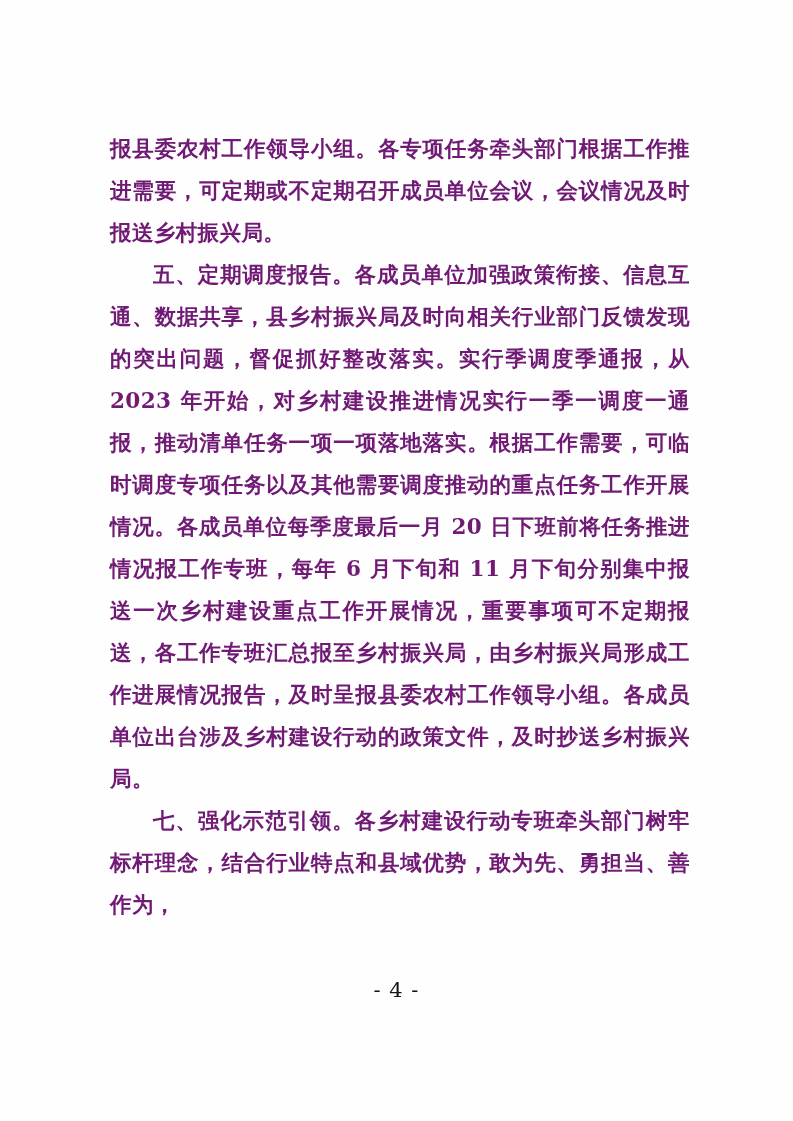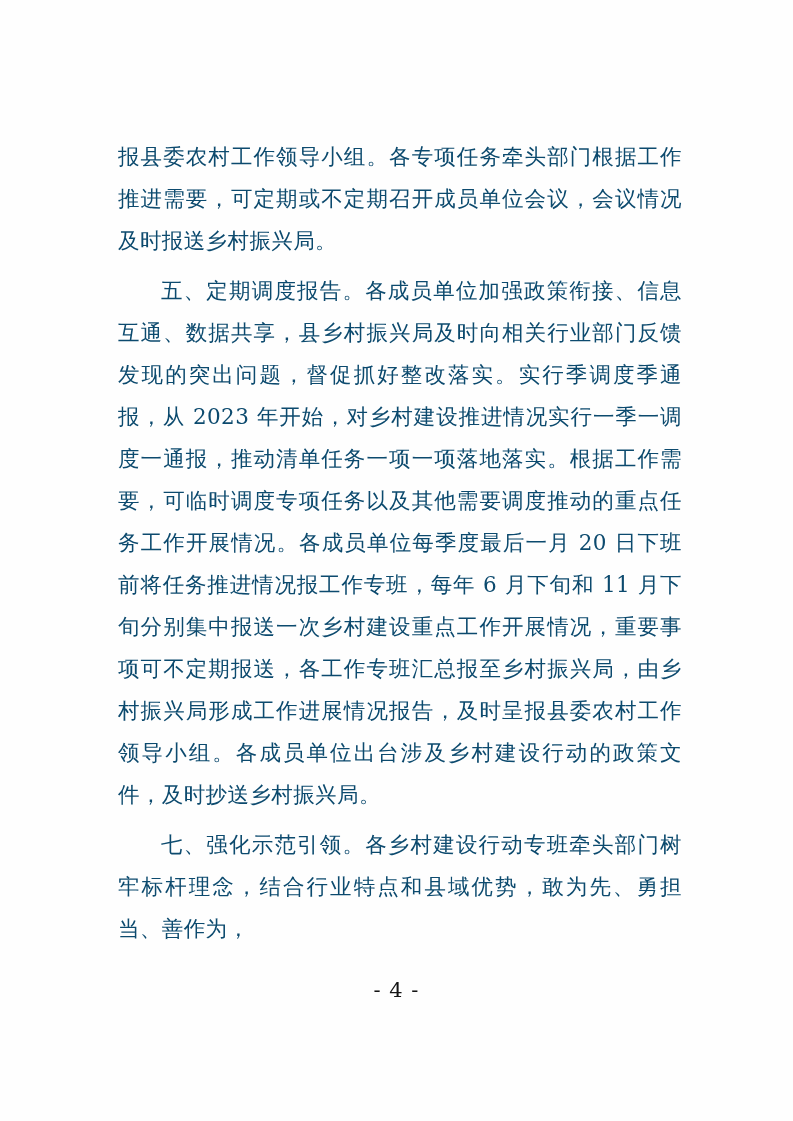--- a/index.html
+++ b/index.html
@@ -29,23 +29,23 @@
     left: 110px;
     top: 128px;
     width: 580px;
   }
   .para {
     font-size: 21.5px;
     line-height: 42px;
     letter-spacing: 0.4px;
     text-align: justify;
     text-justify: inter-ideograph;
-    margin: 8px;
-    color: #0c4a6e;
-    font-weight: 400;
+    margin: 0;
+    color: #701a75;
+    font-weight: 700;
   }
   .para + .para {
     margin-top: 0px;
   }
   .indent {
     text-indent: 43px;
   }
   .page-number {
     position: absolute;
     left: 0;

